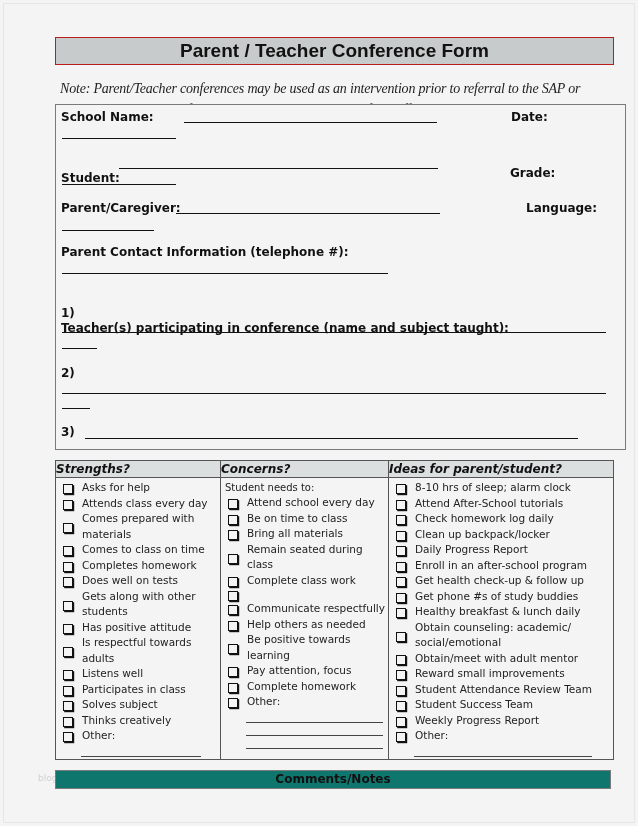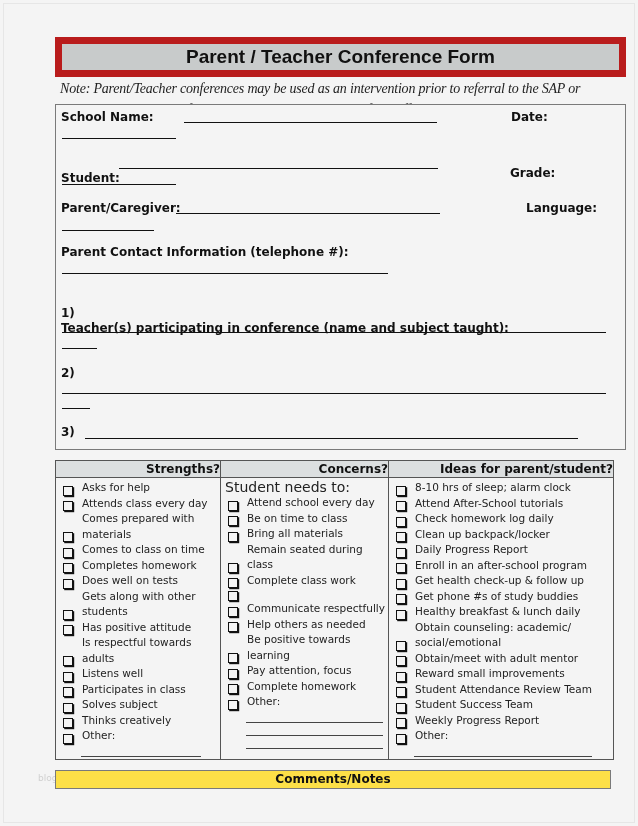--- a/index.html
+++ b/index.html
@@ -3,21 +3,21 @@
 <meta charset="utf-8">
 <style>
   html, body { margin:0; padding:0; }
   body {
     width:638px; height:826px; background:#f4f4f4; position:relative; overflow:hidden;
     font-family:"DejaVu Sans", sans-serif; color:#111;
   }
   .page-border { position:absolute; left:3px; top:3px; right:3px; bottom:3px; border:1px solid #e6e6e6; }
   .title-bar {
     position:absolute; left:55px; top:37px; width:557px; height:26px;
-    background:#c8cbcb; border:7px solid #b91c1c;
+    background:#c8cbcb; border:1px solid #b91c1c;
     display:flex; align-items:center; justify-content:center;
     font-family:"Liberation Sans", sans-serif; font-weight:bold; font-size:19px; color:#111;
   }
   .note {
     position:absolute; left:60px; top:78px; width:555px;
     font-style:italic; font-size:14px; line-height:21px; color:#222;
     font-family:Liberation Serif, serif; letter-spacing:-0.2px;
   }
   .info-box {
     position:absolute; left:55px; top:104px; width:556px; height:344px;
@@ -26,34 +26,34 @@
   .lbl { position:absolute; font-weight:bold; font-size:12px; color:#111; white-space:nowrap; }
   .uline { position:absolute; border-bottom:1.3px solid #111; height:0; }
   .tbl {
     position:absolute; left:55px; top:460px; width:557px; height:298px;
     border:1px solid #555; display:flex;
   }
   .col { position:relative; border-right:1px solid #555; }
   .col:last-child { border-right:none; }
   .col-head {
     height:16px; background:#dcdfe0; border-bottom:1px solid #555;
-    text-align:right; font-weight:bold; font-size:12px; line-height:16px;
+    text-align:left; font-weight:bold; font-style:italic; font-size:12px; line-height:16px;
   }
   .items { padding:2px 0 0 4px; font-size:10.5px; color:#222; }
-  .item { display:flex; align-items:flex-end; line-height:15.5px; }
+  .item { display:flex; align-items:center; line-height:15.5px; }
   .cb {
     flex:0 0 auto; width:8px; height:8px; border:1.2px solid #111; margin:3px 9px 0 3px;
     box-shadow:1.2px 1.2px 0 #111; background:#f4f4f4;
   }
   .item-text { flex:1; }
-  .intro { font-size:14px; line-height:15px; color:#222; }
+  .intro { font-size:10px; line-height:15px; color:#222; }
   .fill { border-bottom:1px solid #444; height:0; margin:12px 0 0 0; }
   .comments-bar {
     position:absolute; left:55px; top:770px; width:554px; height:17px;
-    background:#fde047; border:1px solid #7a7a7a;
+    background:#0f766e; border:1px solid #7a7a7a;
     text-align:center; font-weight:bold; font-size:12px; line-height:17px;
   }
   .watermark { position:absolute; left:38px; top:773px; font-size:9px; color:#d0d0d0; }
 </style>
 </head>
 <body>
 
 <div class="page-border"></div>
 
 <div class="title-bar">Parent / Teacher Conference Form</div>

